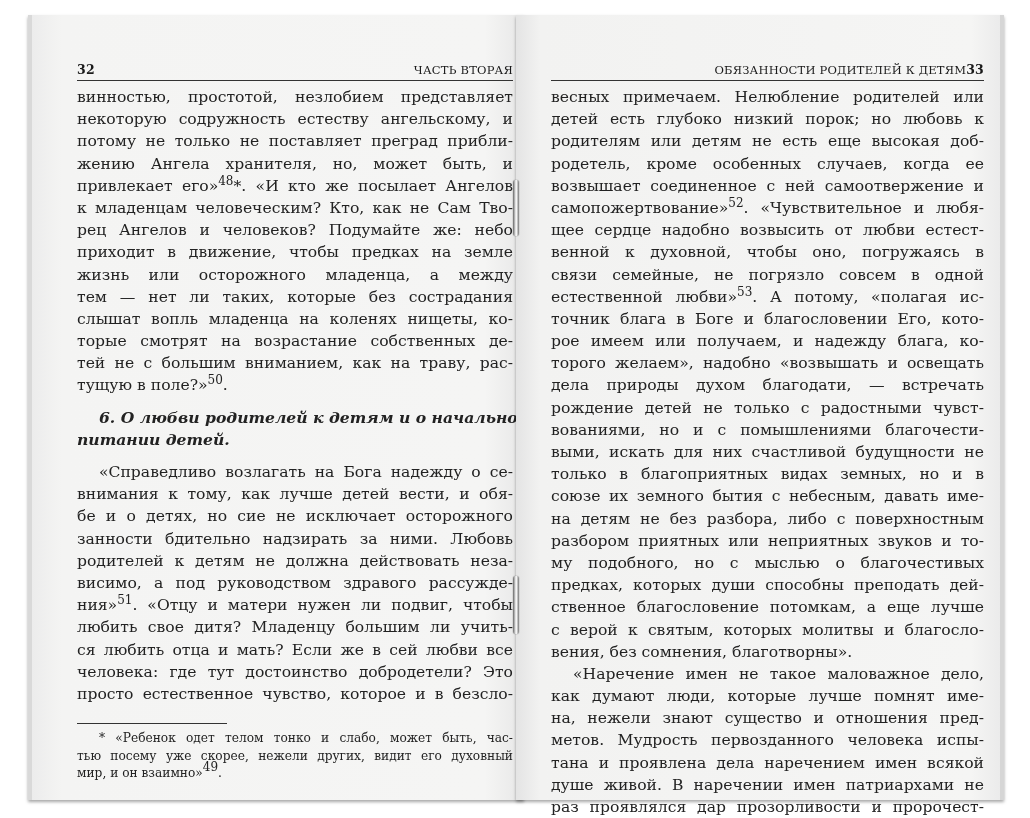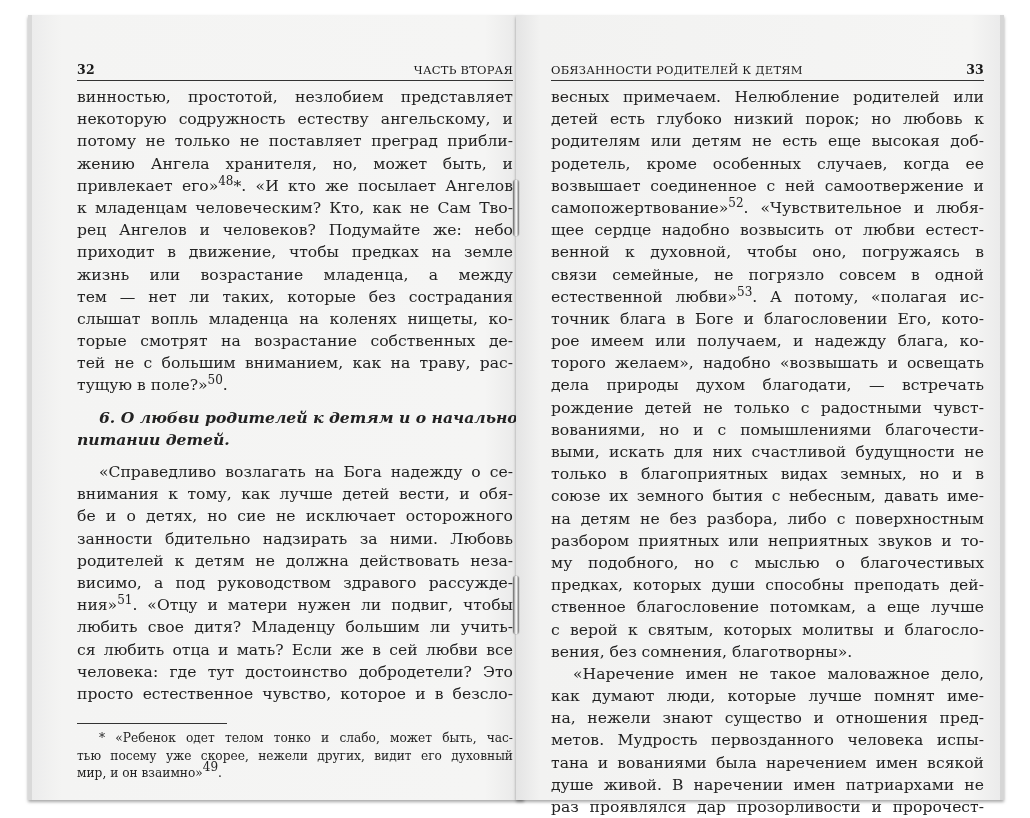--- a/index.html
+++ b/index.html
@@ -3,21 +3,21 @@
 <meta charset="utf-8">
 <style>
   html, body { margin:0; padding:0; }
   body { width:1030px; height:818px; background:#ffffff; position:relative; overflow:hidden; font-family:"DejaVu Serif", serif; }
   .book { position:absolute; left:24px; top:15px; width:980px; height:785px; }
   .page { position:absolute; top:0; height:785px; background:#f3f3f2; box-sizing:border-box; }
   .page.left { left:4px; width:496px; border-left:4px solid #d9d9d9; background:linear-gradient(to right,#ececec 0%,#f4f4f3 6%,#f5f5f4 92%,#e7e7e7 100%); box-shadow:0 2px 3px rgba(0,0,0,0.35); }
   .page.right { left:492px; width:488px; border-right:4px solid #d6d6d6; background:linear-gradient(to right,#e4e4e4 0%,#f2f2f1 5%,#f5f5f4 94%,#ebebeb 100%); box-shadow:0 2px 3px rgba(0,0,0,0.35); }
   .header { position:absolute; top:42px; height:20px; border-bottom:1.5px solid #333; display:flex; justify-content:space-between; align-items:flex-end; padding-bottom:3px; font-size:11.5px; color:#1a1a1a; letter-spacing:0.2px; }
   .left .header { left:45px; width:436px; }
-  .right .header { left:35px; width:433px; }
+  .right .header { left:35px; width:433px;justify-content:flex-end; }
   .pnum { font-weight:bold; font-size:12.5px; }
   .body { position:absolute; font-size:15.6px; line-height:22.2px; color:#222; }
   .left .body { left:45px; top:71px; width:436px; }
   .right .body { left:35px; top:71px; width:433px; }
   .line { display:block; white-space:nowrap; text-align:justify; text-align-last:justify; height:22.2px; }
   .line.last { text-align-last:left; }
   .indent { padding-left:22px; }
   .heading { font-style:italic; font-weight:bold; }
   .gap { height:10px; }
   sup { font-size:12px; vertical-align:6px; line-height:0; }
@@ -39,21 +39,21 @@
     <div class="body">
       <div>
         <span class="line">винностью, простотой, незлобием представляет</span>
         <span class="line">некоторую содружность естеству ангельскому, и</span>
         <span class="line">потому не только не поставляет преград прибли-</span>
         <span class="line">жению Ангела хранителя, но, может быть, и</span>
         <span class="line"><span>привлекает его»</span><sup>48</sup><span>*. «И кто же посылает Ангелов</span></span>
         <span class="line">к младенцам человеческим? Кто, как не Сам Тво-</span>
         <span class="line">рец Ангелов и человеков? Подумайте же: небо</span>
         <span class="line">приходит в движение, чтобы предках на земле</span>
-        <span class="line">жизнь или возрастание младенца, а между</span>
+        <span class="line">жизнь или осторожного младенца, а между</span>
         <span class="line">тем — нет ли таких, которые без сострадания</span>
         <span class="line">слышат вопль младенца на коленях нищеты, ко-</span>
         <span class="line">торые смотрят на возрастание собственных де-</span>
         <span class="line">тей не с большим вниманием, как на траву, рас-</span>
         <span class="line last"><span>тущую в поле?»</span><sup>50</sup><span>.</span></span>
       </div>
       <div class="gap"></div>
       <div class="heading">
         <span class="line indent">6. О любви родителей к детям и о начальном вос-</span>
         <span class="line last">питании детей.</span>
@@ -113,21 +113,21 @@
         <span class="line">предках, которых души способны преподать дей-</span>
         <span class="line">ственное благословение потомкам, а еще лучше</span>
         <span class="line">с верой к святым, которых молитвы и благосло-</span>
         <span class="line last">вения, без сомнения, благотворны».</span>
       </div>
       <div>
         <span class="line indent">«Наречение имен не такое маловажное дело,</span>
         <span class="line">как думают люди, которые лучше помнят име-</span>
         <span class="line">на, нежели знают существо и отношения пред-</span>
         <span class="line">метов. Мудрость первозданного человека испы-</span>
-        <span class="line">тана и вованиями была наречением имен всякой</span>
+        <span class="line">тана и проявлена дела наречением имен всякой</span>
         <span class="line">душе живой. В наречении имен патриархами не</span>
         <span class="line">раз проявлялся дар прозорливости и пророчест-</span>
       </div>
     </div>
   </div>
 
   <div class="staple" style="top:165px;height:56px;"></div>
   <div class="staple" style="top:561px;height:58px;"></div>
 </div>
 

